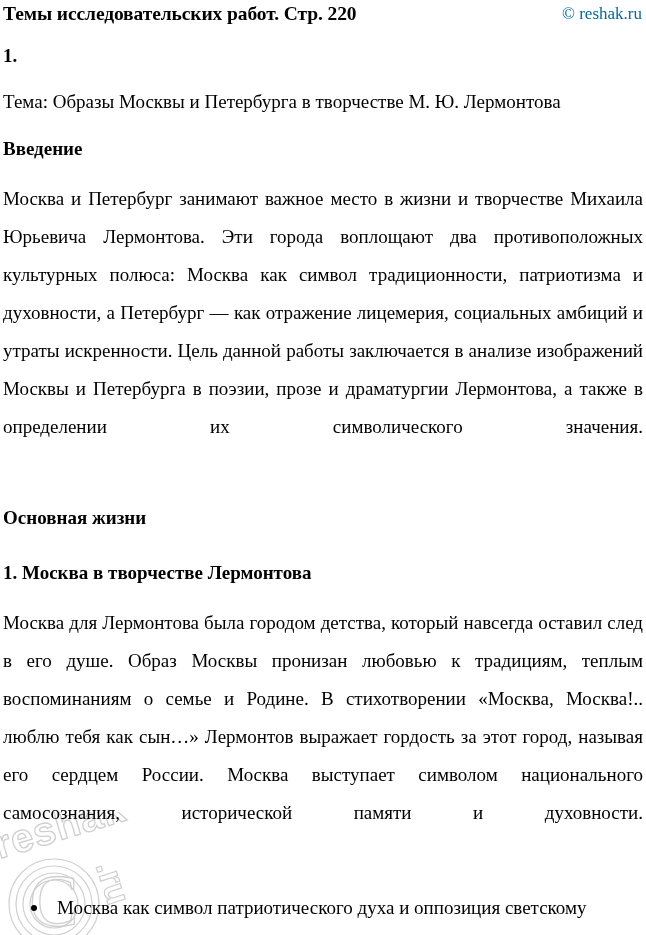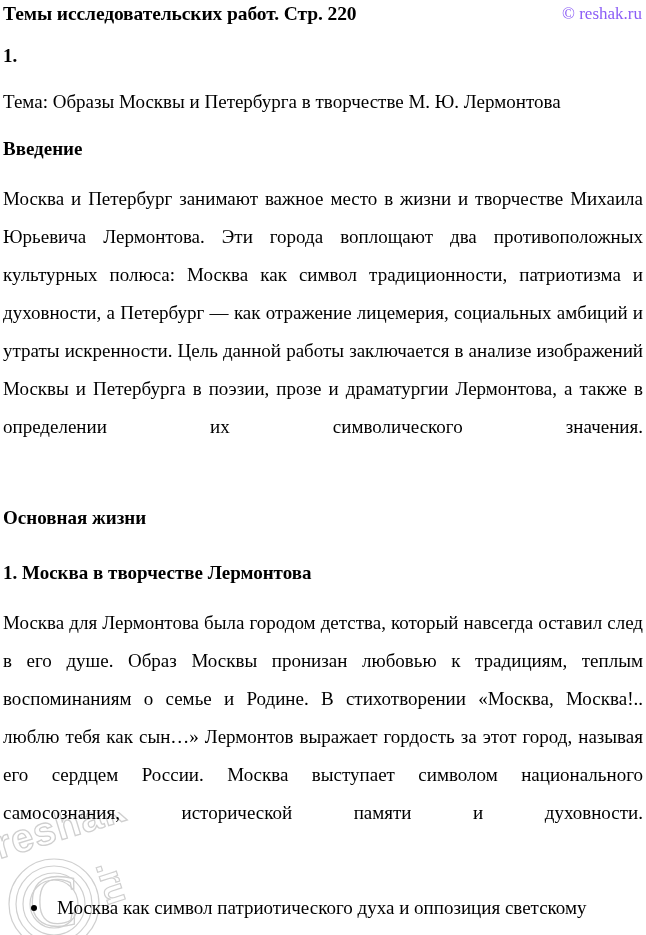--- a/index.html
+++ b/index.html
@@ -52,21 +52,21 @@
   .doc-title {
     font-weight: bold;
     font-size: 19.5px;
     line-height: 26px;
     letter-spacing: -0.1px;
     white-space: nowrap;
   }
   .site-copyright {
     font-size: 17px;
     line-height: 26px;
-    color: #8b5cf6;
+    color: #0369a1;
     white-space: nowrap;
     padding-right: 1px;
   }
 
   
   .block { position: relative; z-index: 2; }
 
   .item-number {
     font-weight: bold;
     font-size: 19px;

